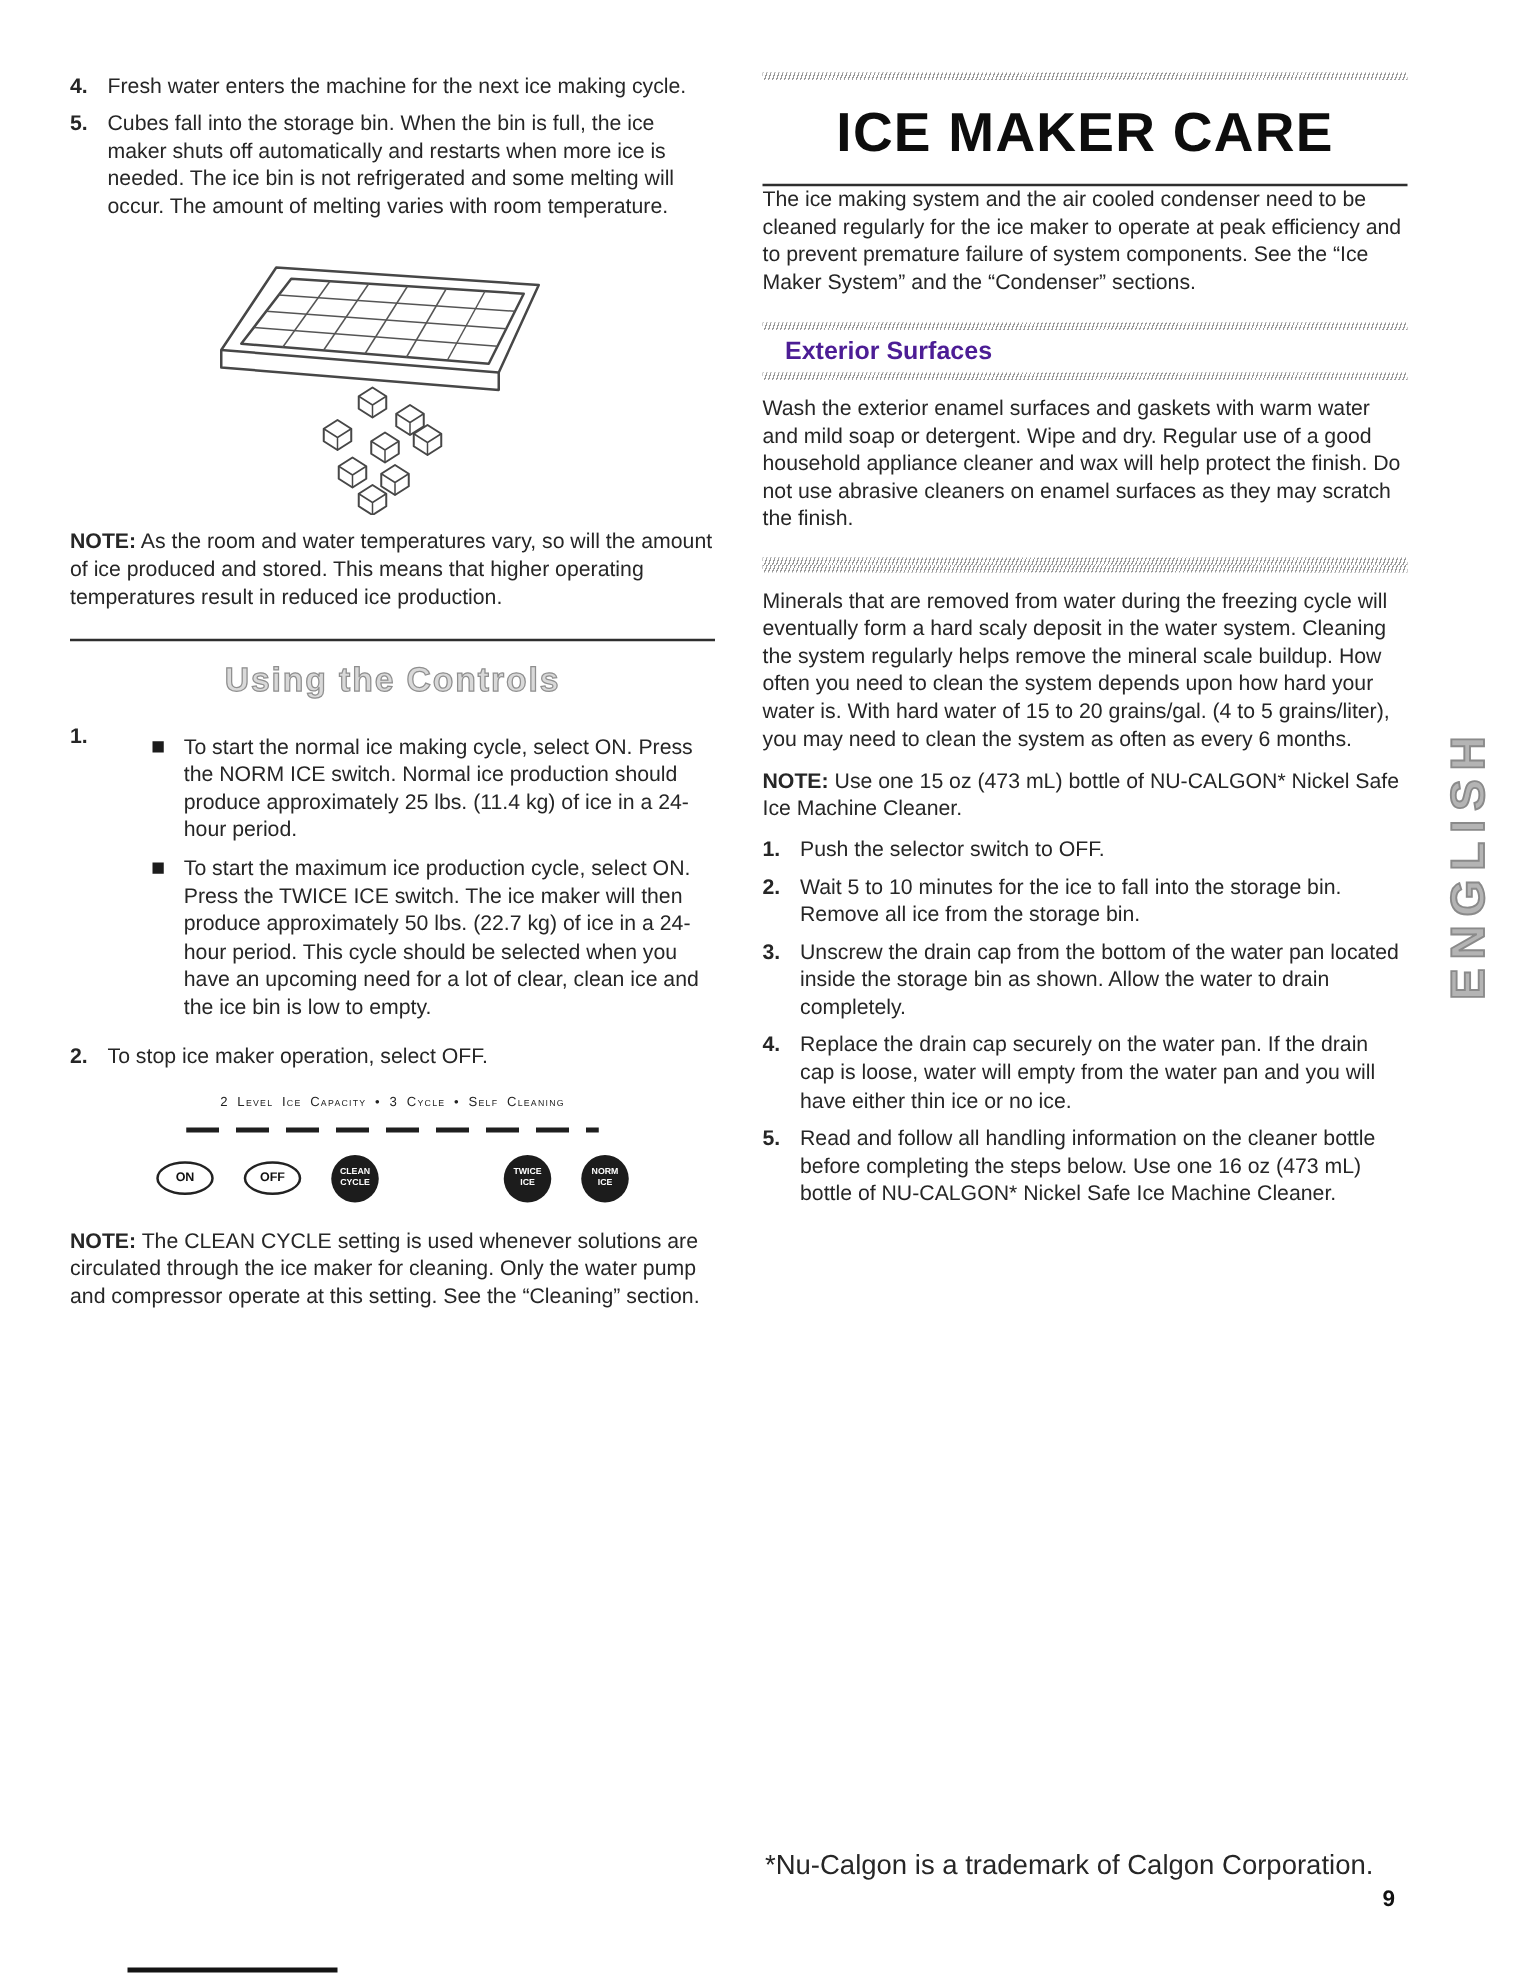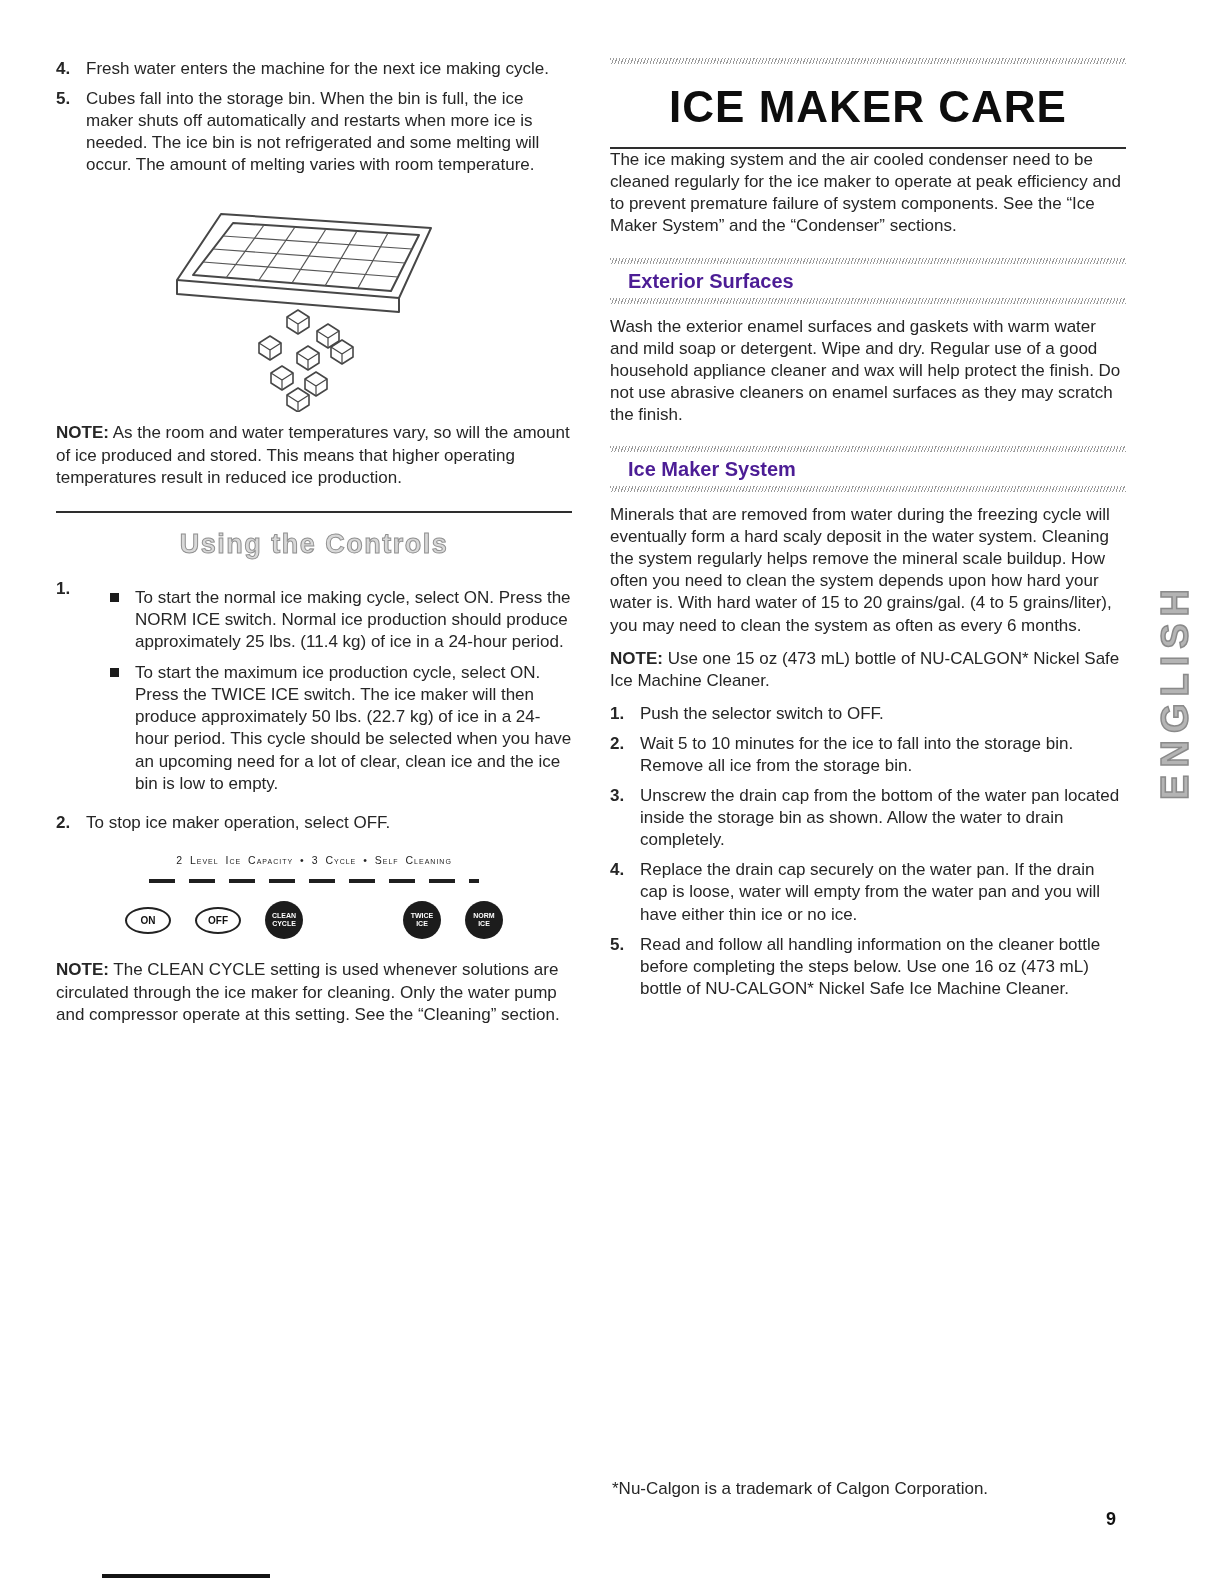--- a/index.html
+++ b/index.html
@@ -14,21 +14,21 @@
 
   p { margin:0 0 11px; }
   .b { font-weight:bold; }
 
   
   .num-item { display:flex; margin:0 0 8px; }
   .num-item .num { font-weight:bold; flex:0 0 30px; width:30px; }
   .num-item .body { flex:1; }
 
   
-  .bullet-item { display:flex; margin:9px 0 9px; padding-left:24px; }
+  .bullet-item { display:flex; margin:9px 12px 9px; padding-left:24px; }
   .bullet-item .sq { flex:0 0 9px; width:9px; height:9px; background:#1c1c1c; margin:6px 16px 0 0; }
   .bullet-item .btxt { flex:1; }
 
   
   .hatch { height:6px; background:repeating-linear-gradient(110deg,#9a9a9a 0,#9a9a9a 1px,transparent 1px,transparent 3px); }
   .solid-rule { border:none; border-top:2px solid #2e2e2e; margin:0; }
 
   
   .title { font-size:44px; font-weight:bold; letter-spacing:1px; text-align:center; color:#0d0d0d; margin:14px 0 12px; }
 
@@ -65,21 +65,21 @@
   .panel-gap { width:52px; }
 
   
   .side-tab {
     position:absolute; right:24px; top:582px;
     writing-mode:vertical-rl; transform:rotate(180deg);
     font-size:38px; font-weight:bold; letter-spacing:7px;
     color:#b4b4b4; -webkit-text-stroke:1.5px #8a8a8a;
   }
 
-  .footnote { position:absolute; left:612px; top:1478px; width:520px; font-size:17px; color:#262626; }
+  .footnote { position:absolute; left:612px; top:1478px; width:520px; font-size:22px; color:#262626; }
   .page-number { position:absolute; left:1106px; top:1508px; font-size:18px; font-weight:bold; color:#111; }
   .footer-mark { position:absolute; left:102px; top:1574px; width:168px; height:4px; background:#141414; }
 </style>
 </head>
 <body>
 
 <div class="page">
   <div class="columns">
 
     <div class="col">
@@ -183,21 +183,20 @@
       <div class="sec-head">
         <div class="hatch"></div>
         <div class="h">Exterior Surfaces</div>
         <div class="hatch"></div>
       </div>
 
       <p>Wash the exterior enamel surfaces and gaskets with warm water and mild soap or detergent. Wipe and dry. Regular use of a good household appliance cleaner and wax will help protect the finish. Do not use abrasive cleaners on enamel surfaces as they may scratch the finish.</p>
 
       <div class="sec-head">
         <div class="hatch"></div>
-        <div class="h">Ice Maker System</div>
         <div class="hatch"></div>
       </div>
 
       <p>Minerals that are removed from water during the freezing cycle will eventually form a hard scaly deposit in the water system. Cleaning the system regularly helps remove the mineral scale buildup. How often you need to clean the system depends upon how hard your water is. With hard water of 15 to 20 grains/gal. (4 to 5 grains/liter), you may need to clean the system as often as every 6 months.</p>
 
       <p class="note">
         <span class="b">NOTE:</span>
         <span>Use one 15 oz (473 mL) bottle of NU-CALGON* Nickel Safe Ice Machine Cleaner.</span>
       </p>
 

